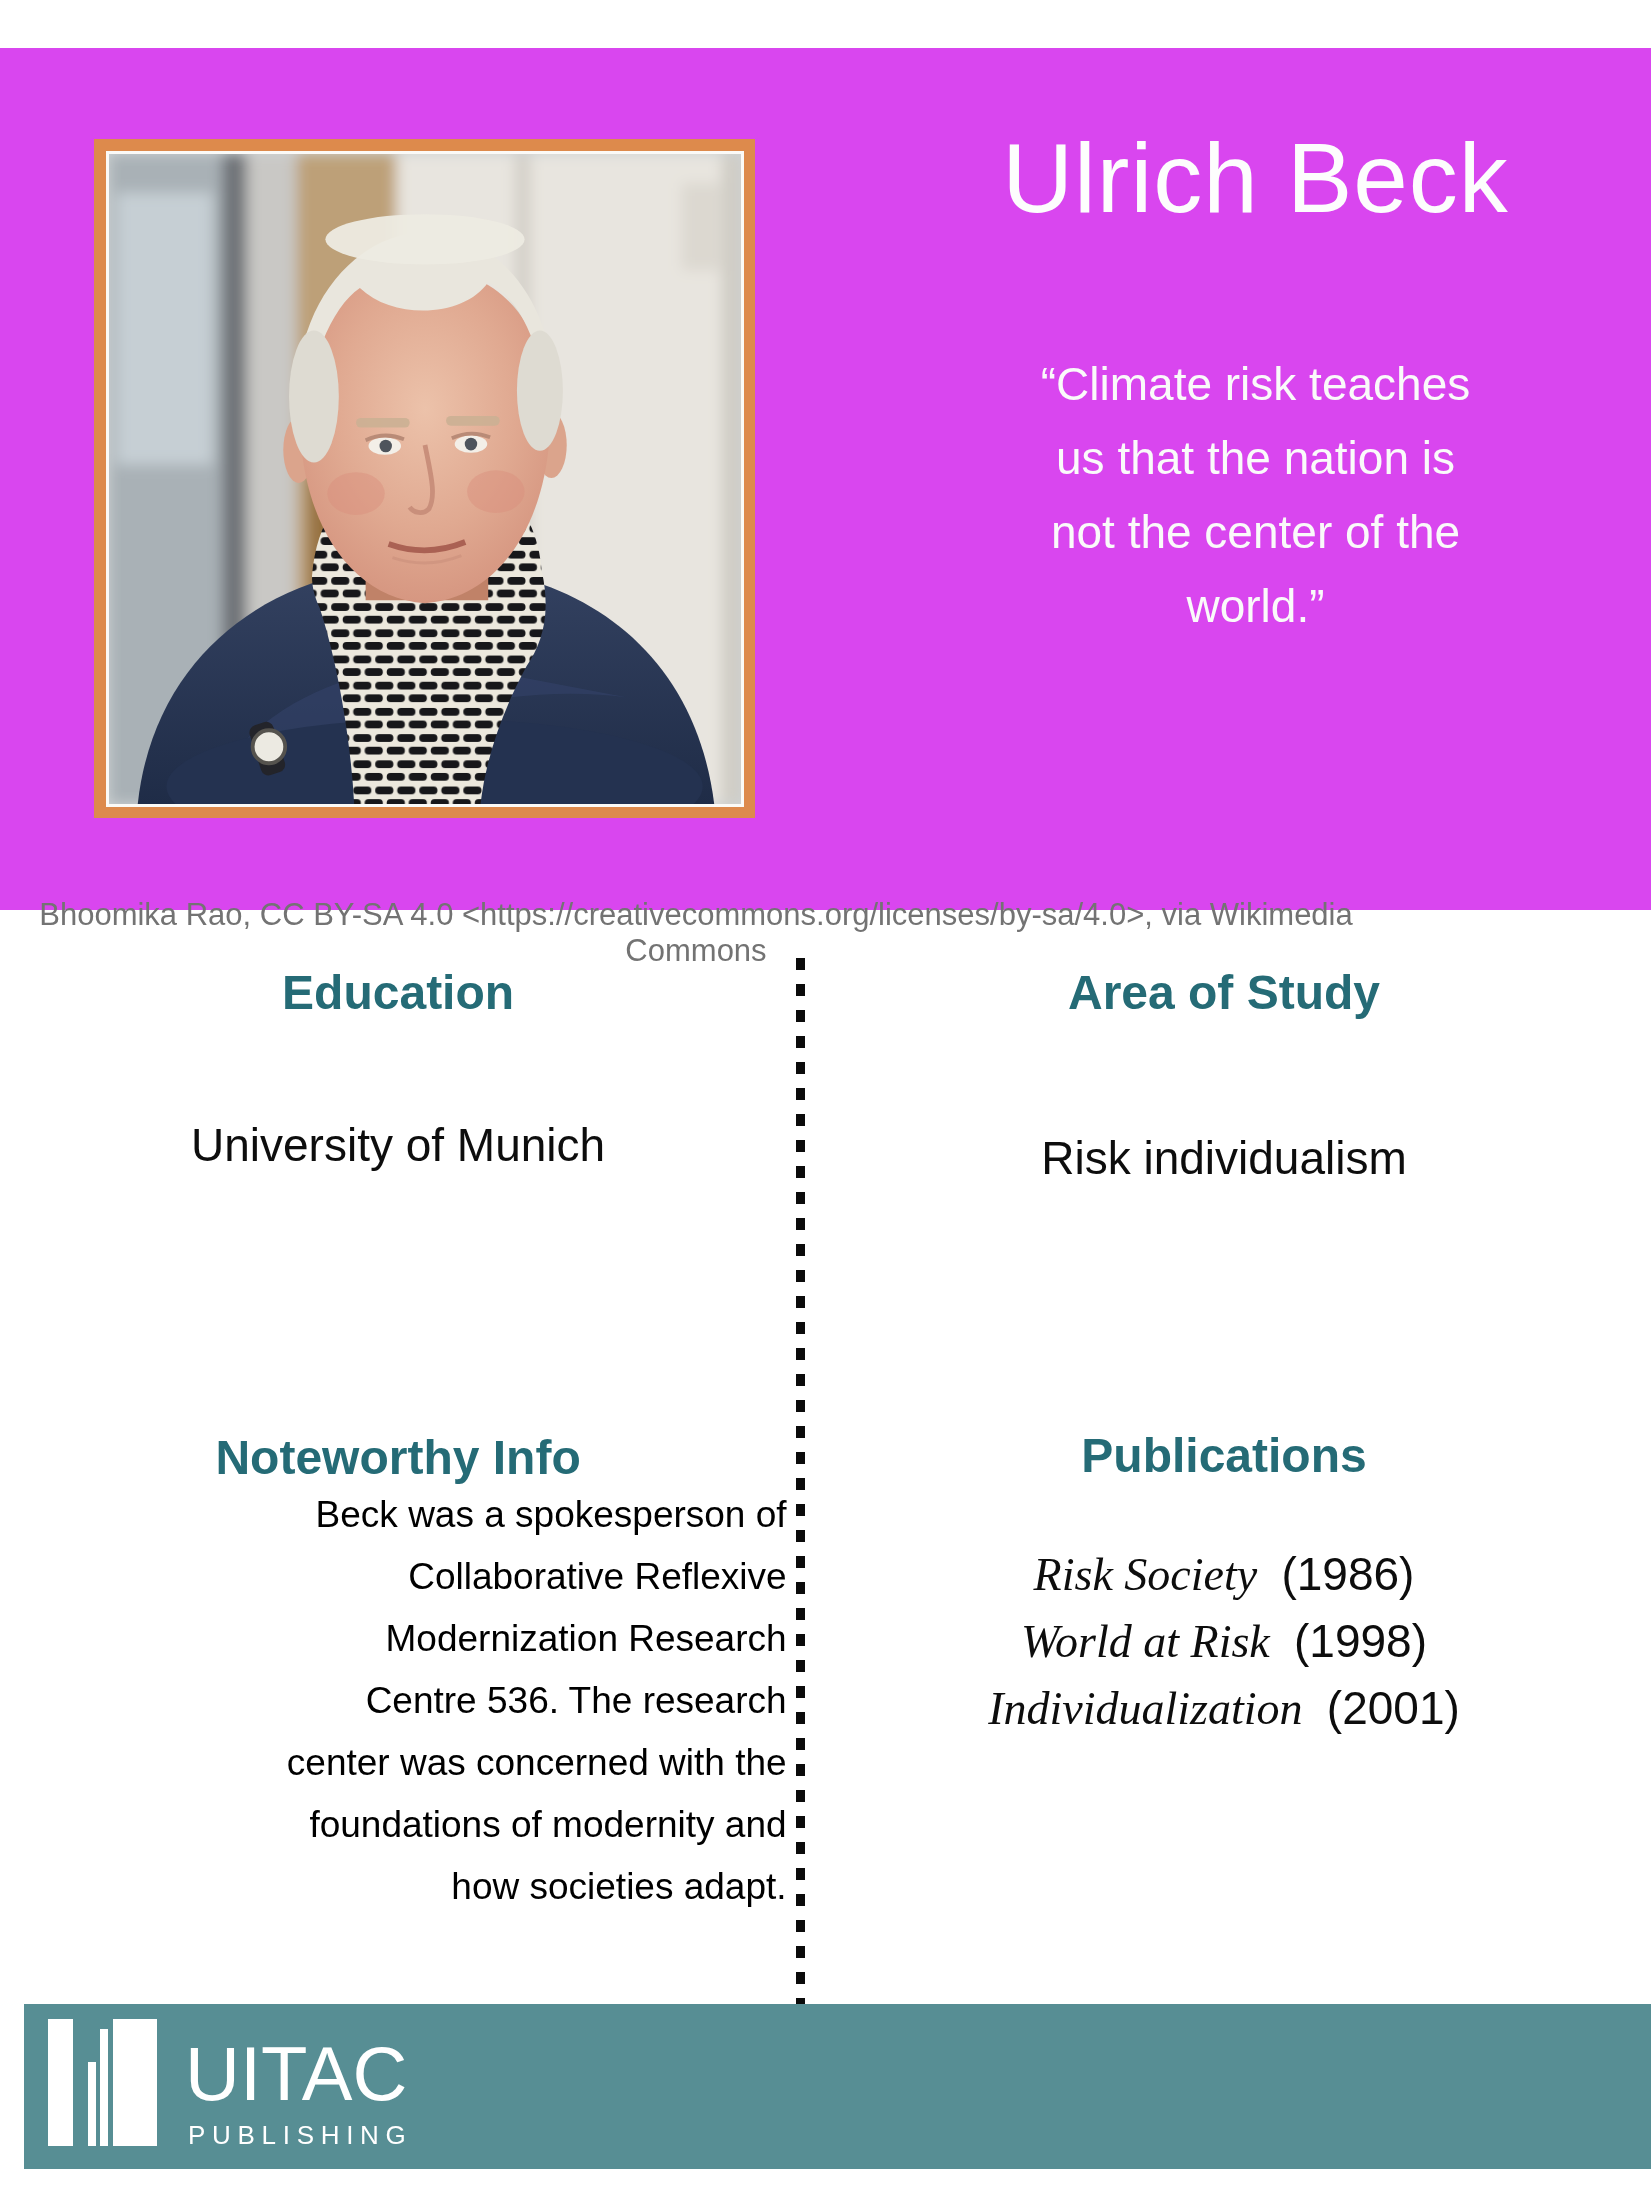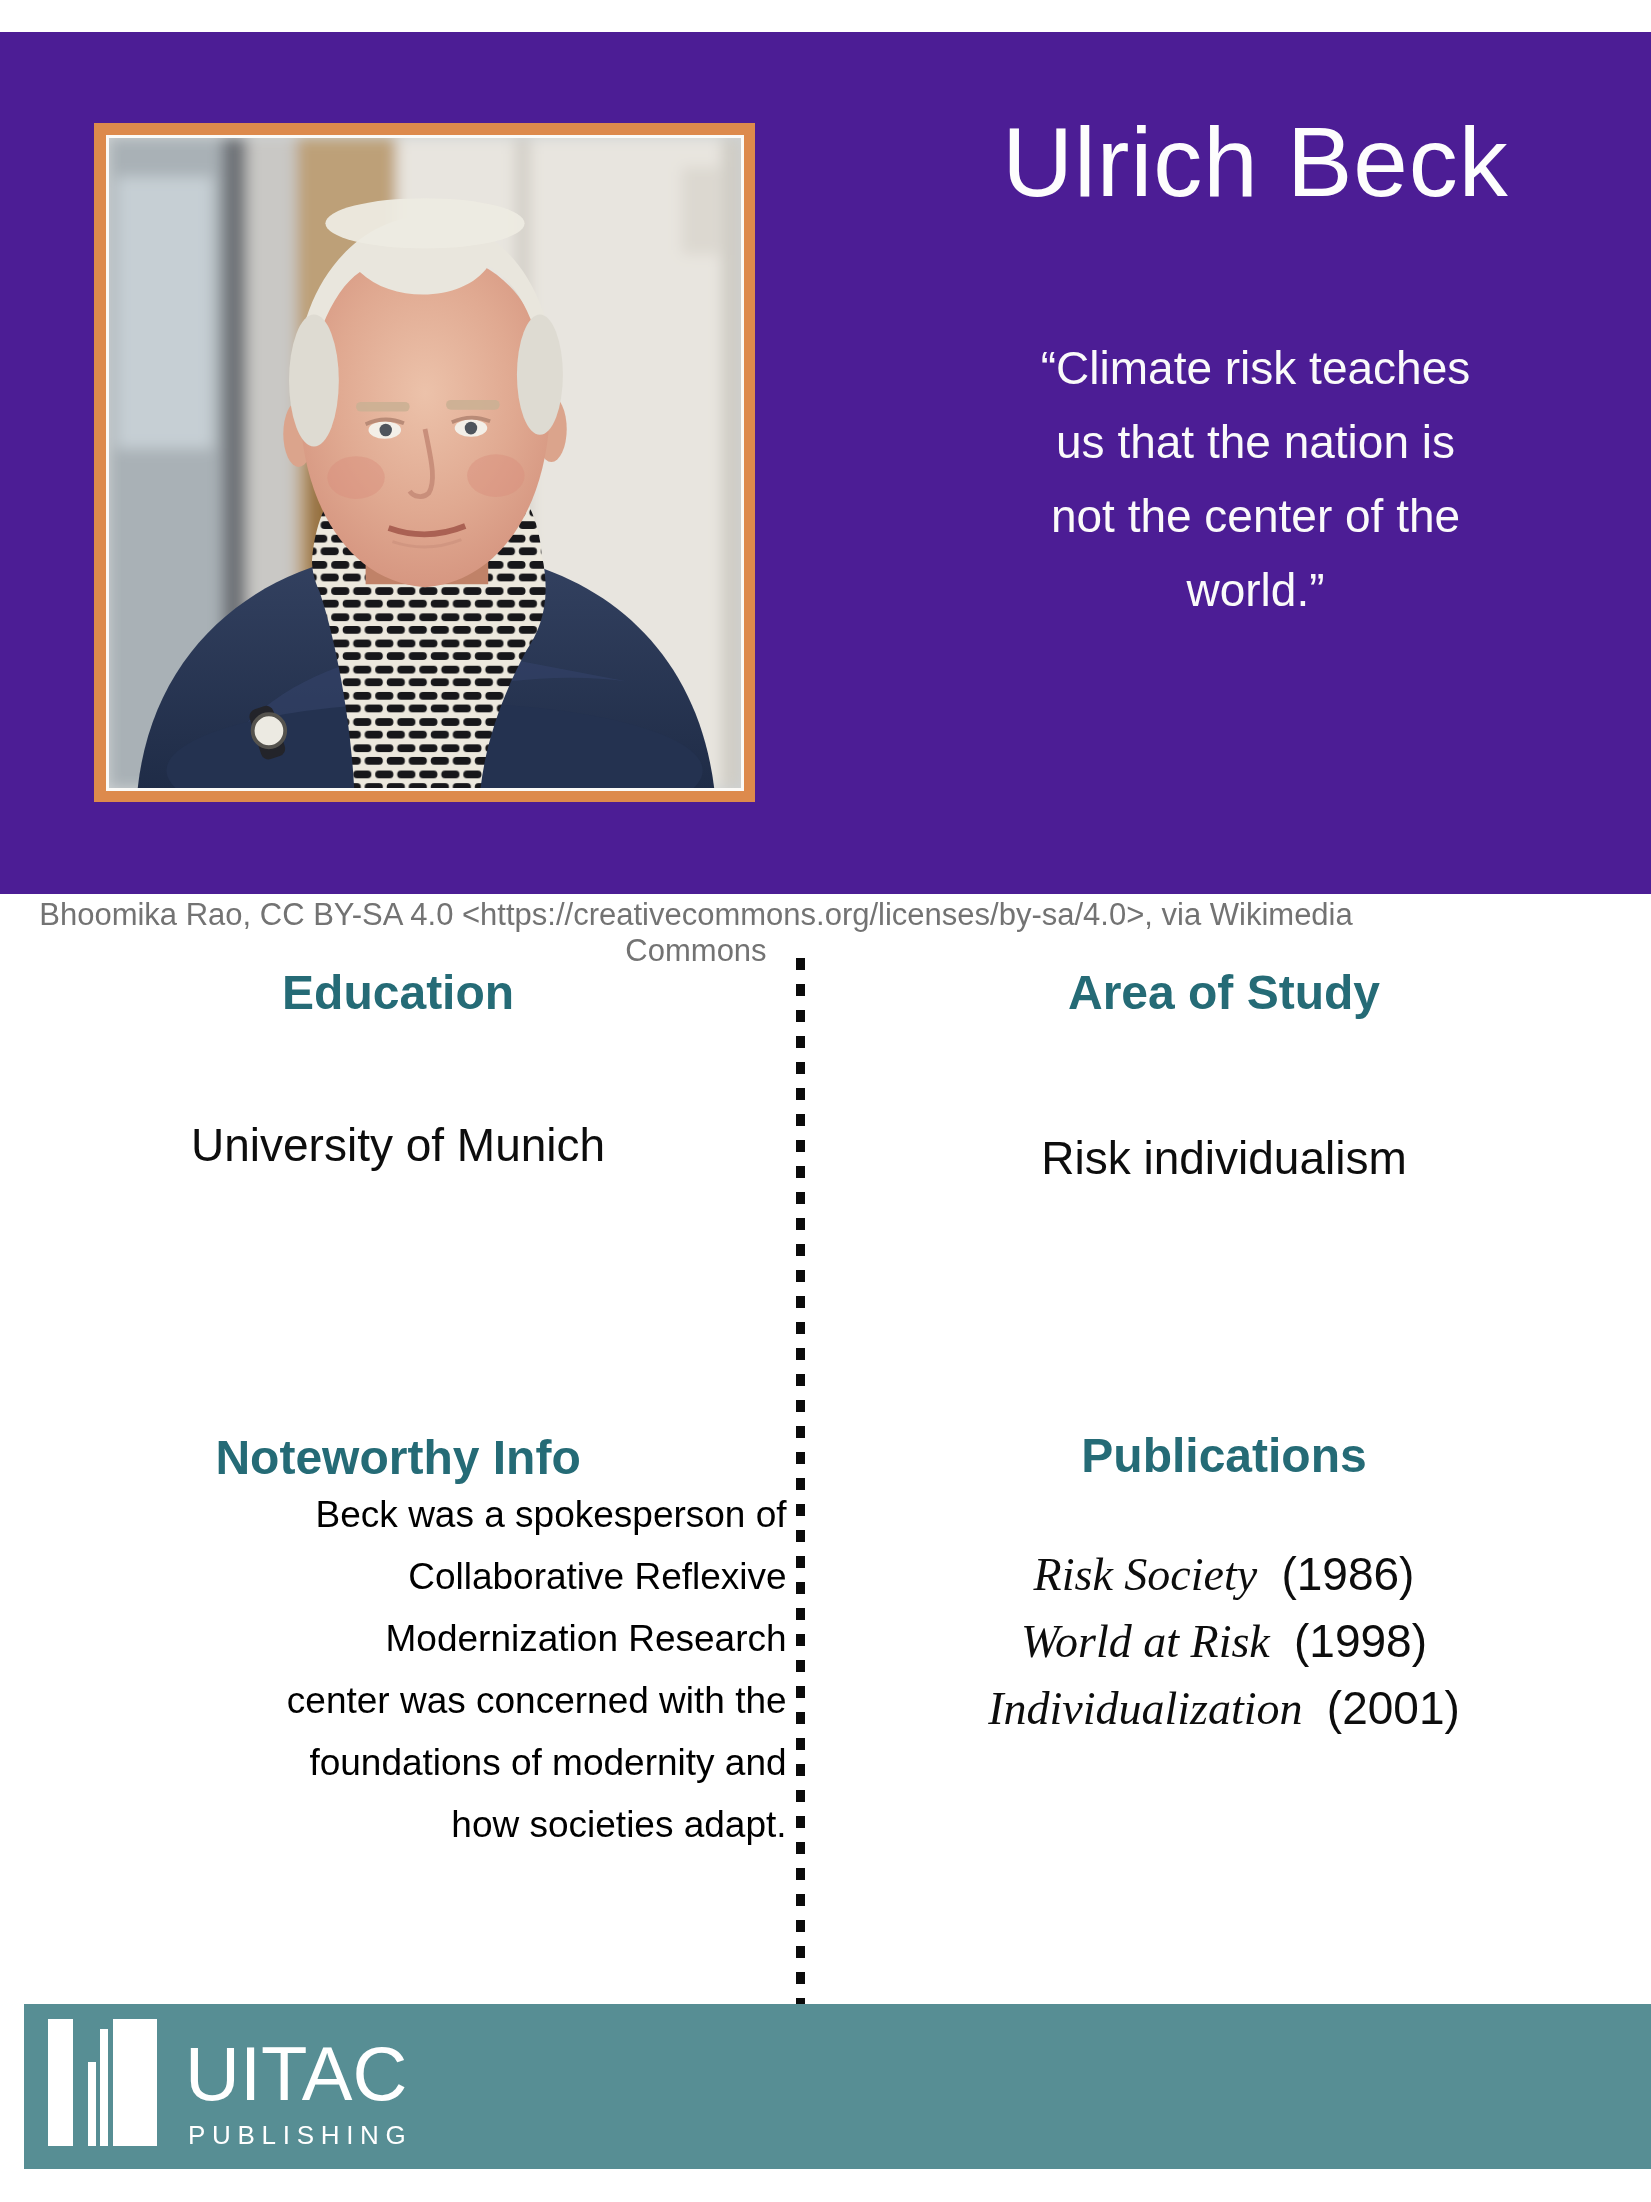--- a/index.html
+++ b/index.html
@@ -1,21 +1,21 @@
 <!DOCTYPE html>
 <html><head>
 <meta charset="utf-8">
 <style>
   html,body{margin:0;padding:0;background:#ffffff;}
   .page{
     position:relative;width:1652px;height:2202px;background:#ffffff;overflow:hidden;
     font-family:"Liberation Sans","DejaVu Sans",sans-serif;color:#0d0d0d;
   }
   
-  .header{position:absolute;left:0;top:32px;width:1652px;height:862px;background:#4c1d95;}
+  .header{position:absolute;left:0;top:48px;width:1652px;height:862px;background:#d946ef;}
   .photo-frame{
     position:absolute;left:94px;top:91px;width:661px;height:679px;
     background:#dd8a4c;box-sizing:border-box;padding:11.5px;
   }
   .photo-inner{
     width:100%;height:100%;box-sizing:border-box;border:3.8px solid #fbfaf7;
     background:#cfd3d4;overflow:hidden;
   }
   .photo-inner svg{display:block;width:100%;height:100%;}
   .header-right{
@@ -179,20 +179,21 @@
   <div class="divider"></div>
 
   <div class="block col-l edu-h sec-h">Education</div>
   <div class="block col-l edu-b sec-b">University of Munich</div>
 
   <div class="block col-l note-h sec-h">Noteworthy Info</div>
   <div class="block col-l note-p">
     <div>Beck was a spokesperson of</div>
     <div>Collaborative Reflexive</div>
     <div>Modernization Research</div>
+    <div>Centre 536. The research</div>
     <div>center was concerned with the</div>
     <div>foundations of modernity and</div>
     <div>how societies adapt.</div>
   </div>
 
   <div class="block col-r area-h sec-h">Area of Study</div>
   <div class="block col-r area-b sec-b">Risk individualism</div>
 
   <div class="block col-r pub-h sec-h">Publications</div>
   <div class="block col-r pub-list">

